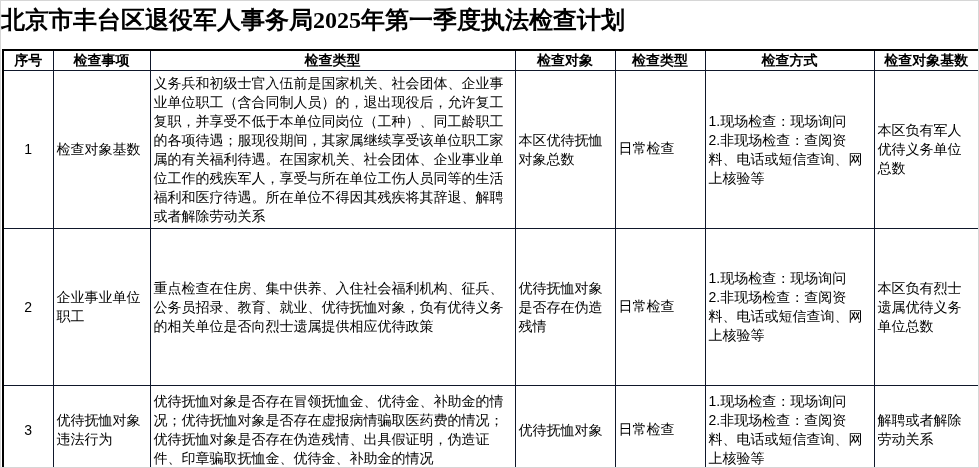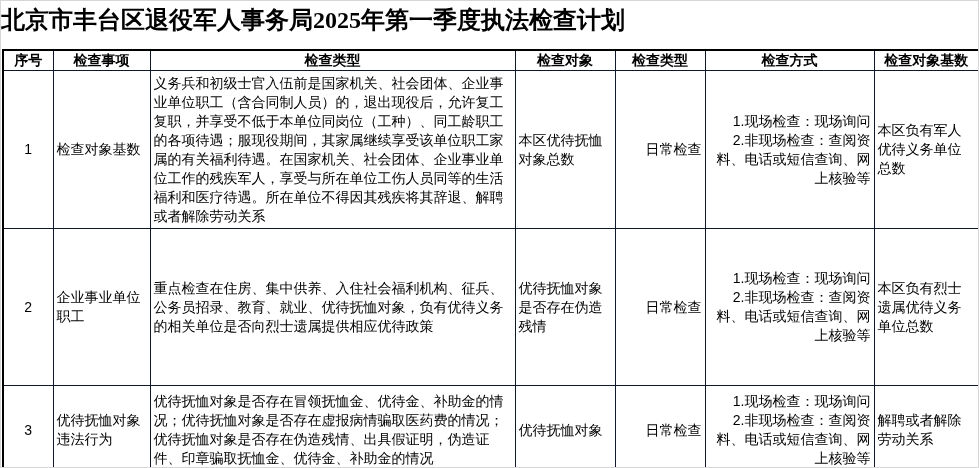--- a/index.html
+++ b/index.html
@@ -44,23 +44,23 @@
     font-weight: 700;
     text-align: center;
     padding: 0 2px;
     white-space: nowrap;
   }
   tr.hdr        { height: 20px; }
   tr.row-1      { height: 158px; }
   tr.row-2      { height: 157px; }
   tr.row-3      { height: 90px; }
   td.c-seq      { text-align: center; }
-  td.c-type     { text-align: right; }
+  td.c-type     { text-align: left; font-family: Liberation Mono, monospace; }
   td.c-item, td.c-content, td.c-target, td.c-method, td.c-base { text-align: left; }
-  td.c-method   { white-space: pre-line; text-align: right; }
+  td.c-method   { white-space: pre-line; }
 </style>
 </head>
 <body>
 
 <div class="page">
   <div class="doc-title">北京市丰台区退役军人事务局2025年第一季度执法检查计划</div>
 
   <table class="plan">
     <colgroup>
       <col style="width:50px">

